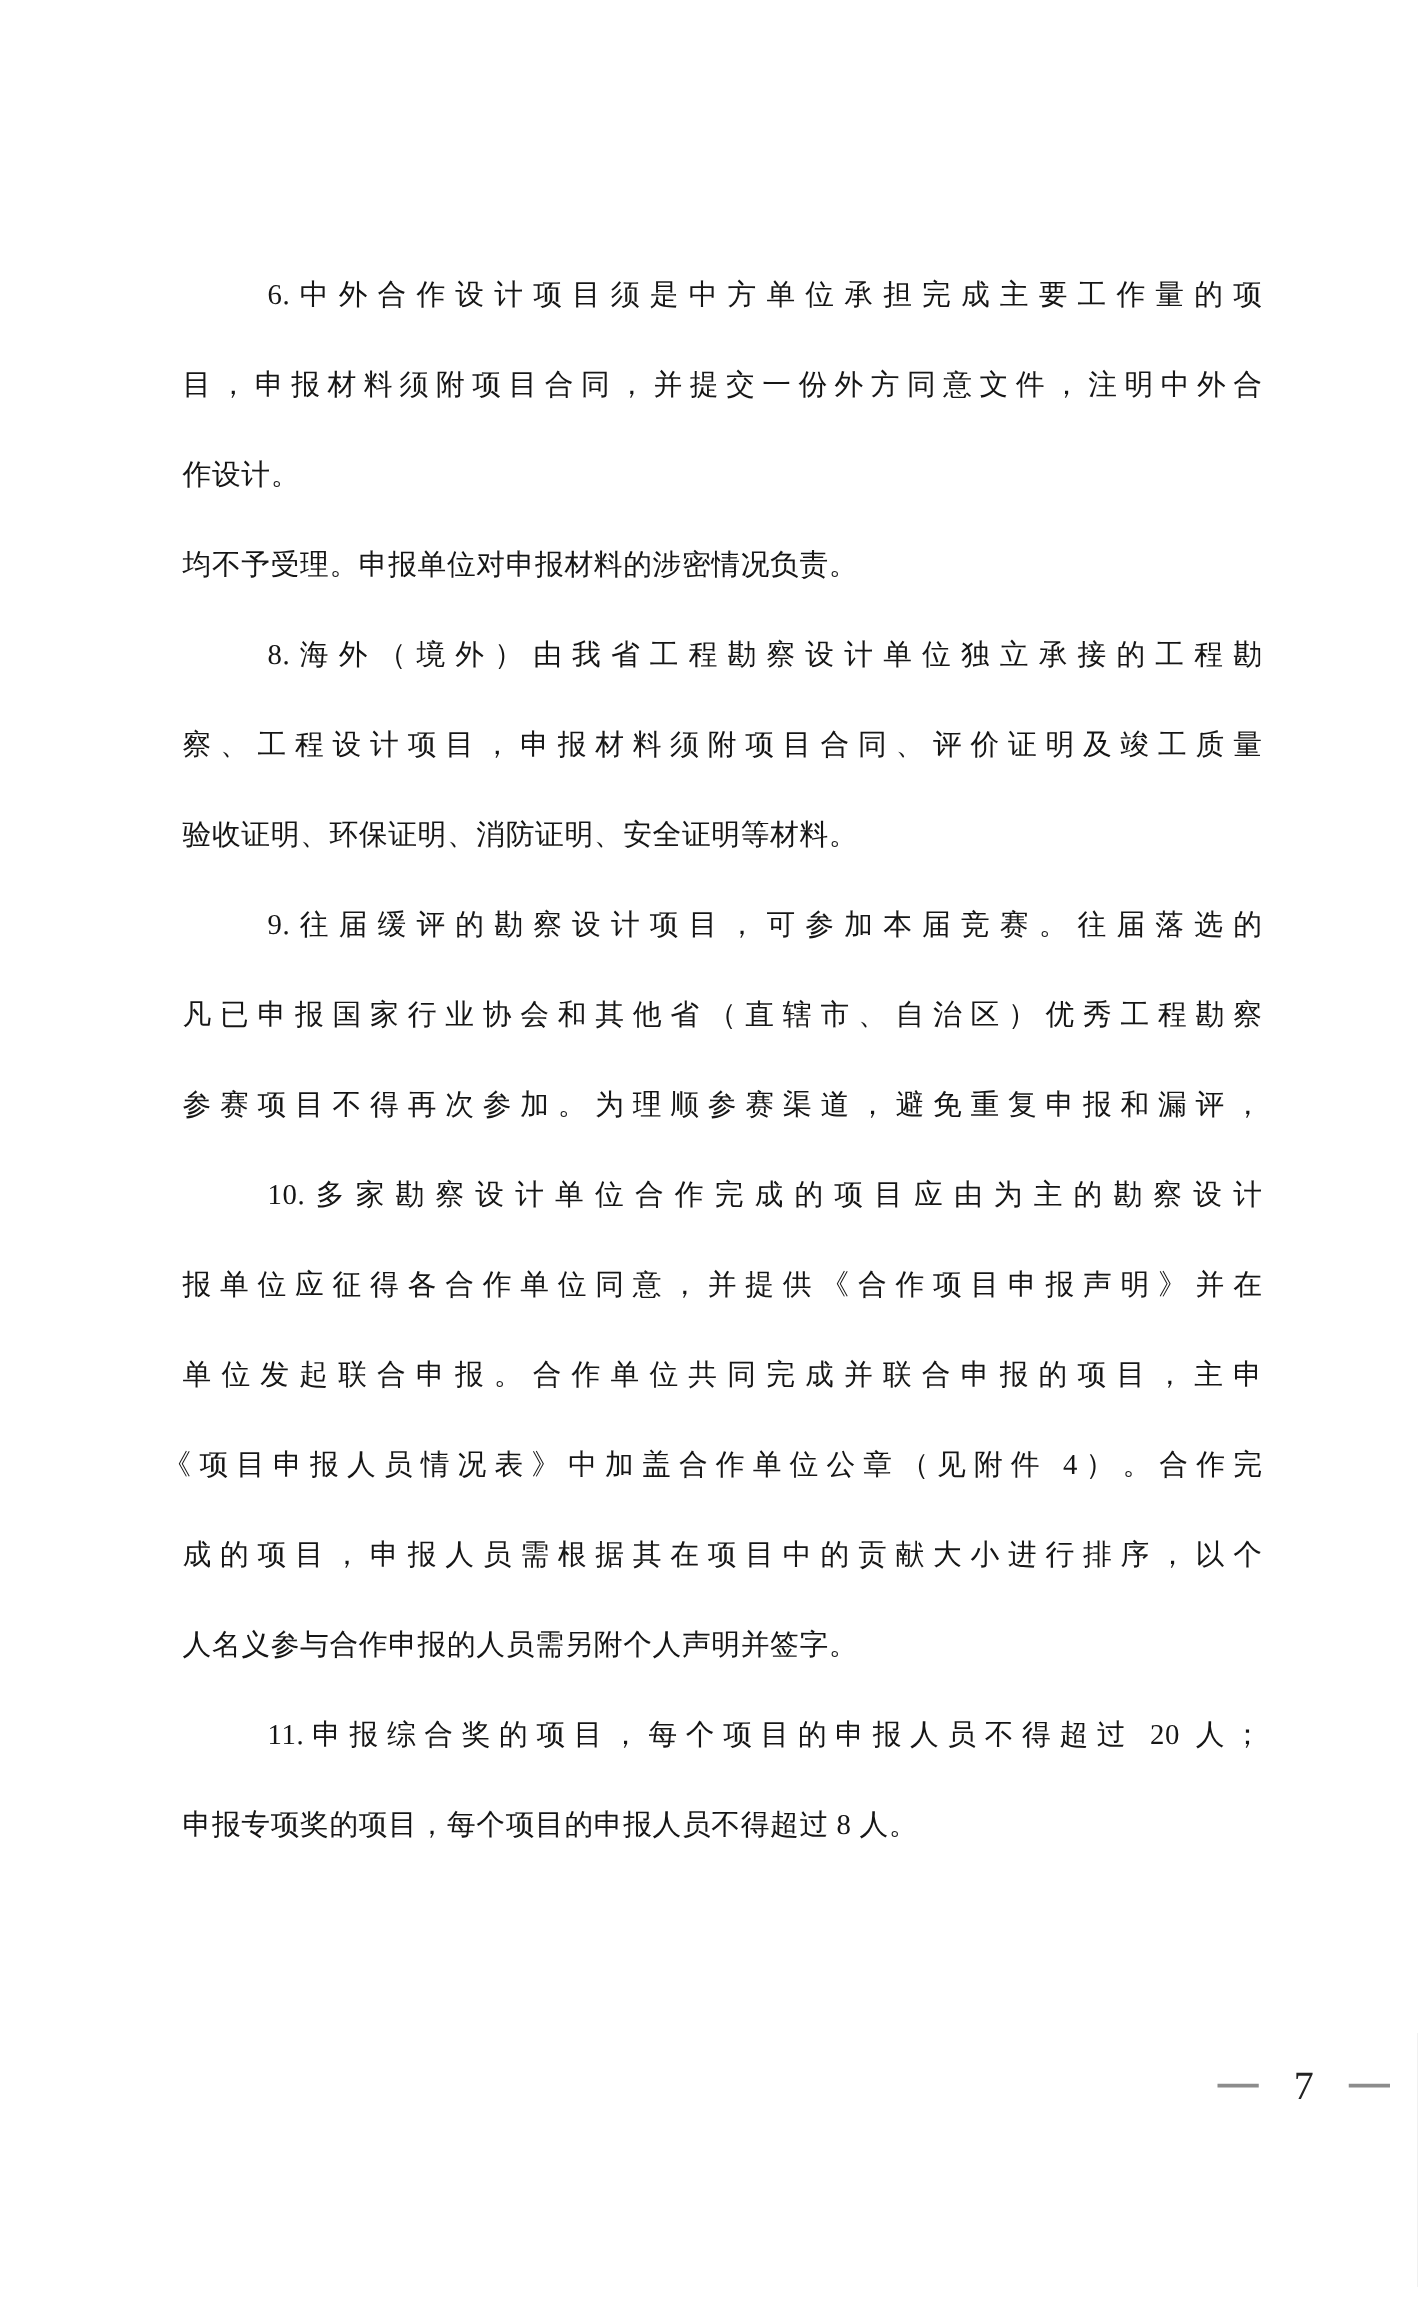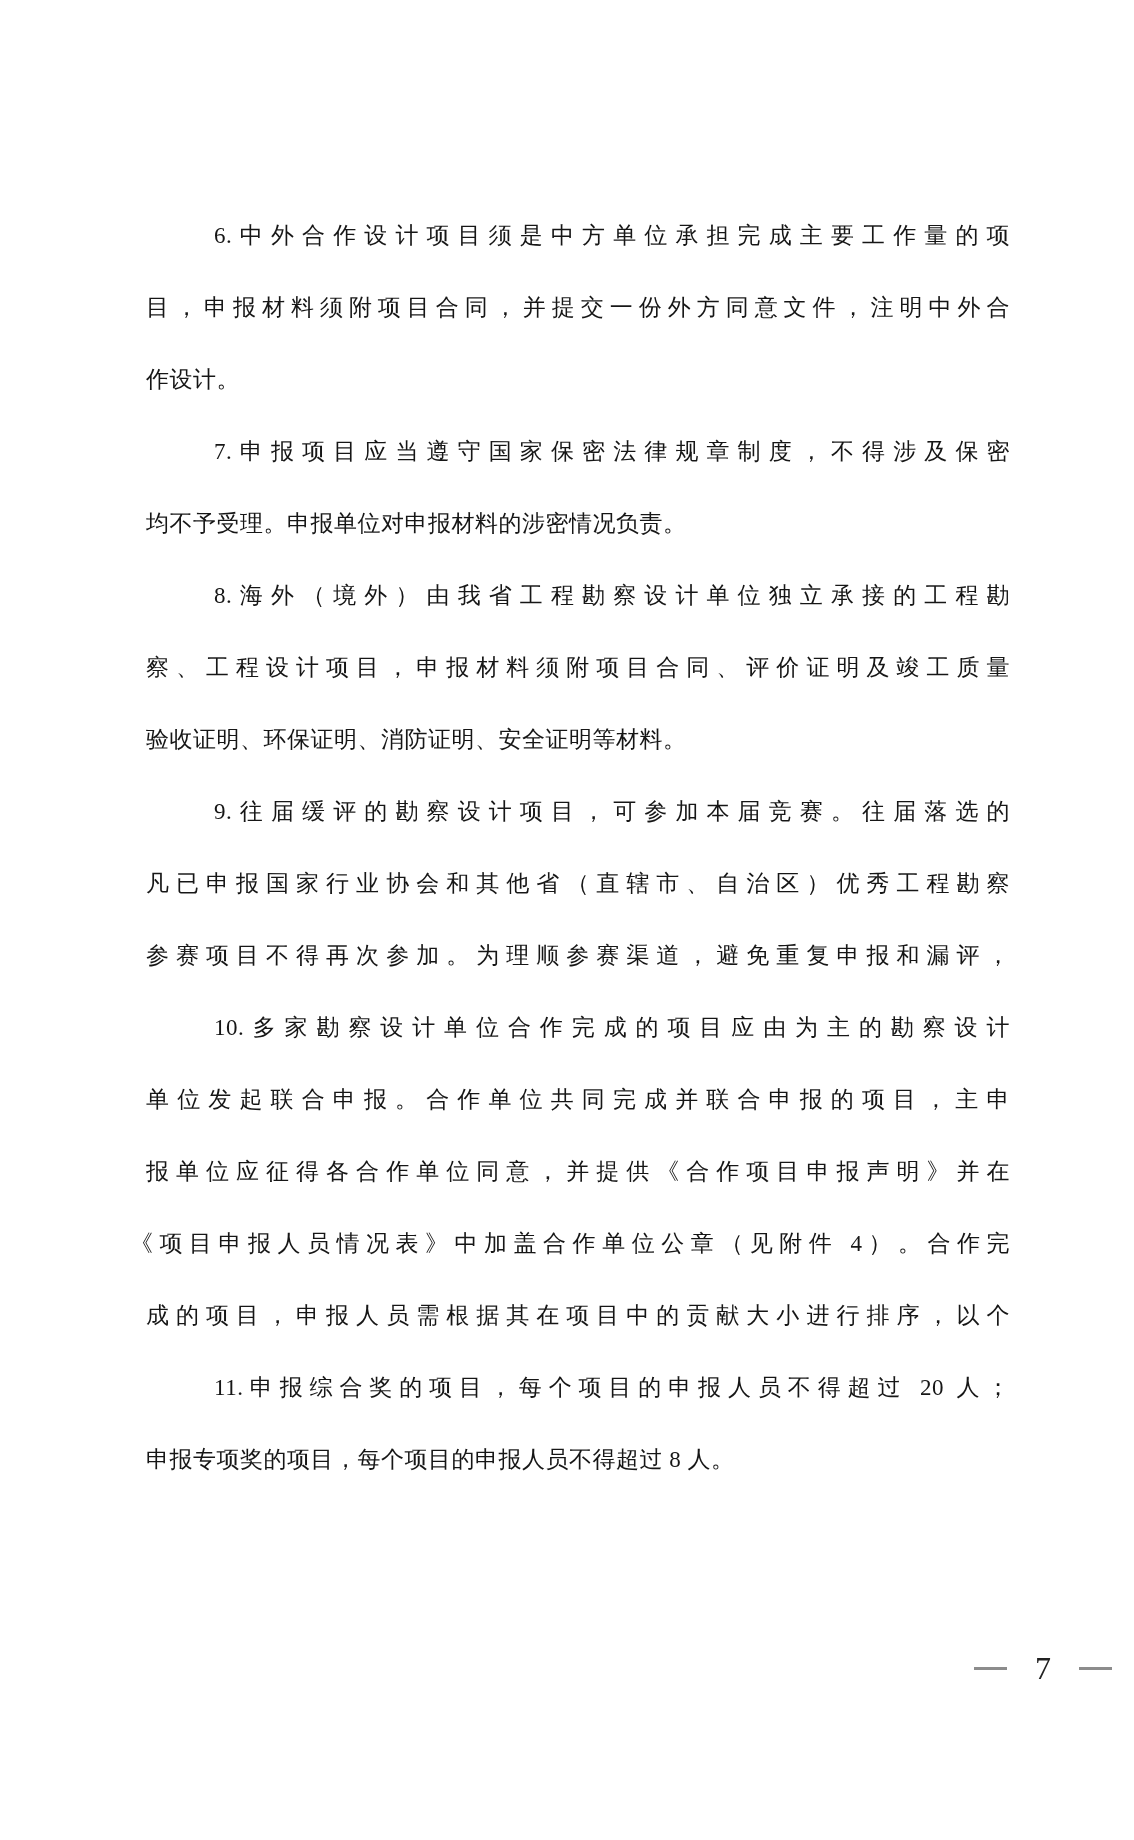--- a/index.html
+++ b/index.html
@@ -71,36 +71,36 @@
 </head>
 <body>
 
 <div class="page">
 
   <div class="content">
     <div class="line ind just">6.中外合作设计项目须是中方单位承担完成主要工作量的项</div>
     <div class="line just">目，申报材料须附项目合同，并提交一份外方同意文件，注明中外合</div>
     <div class="line">作设计。</div>
 
-    <div class="line ind just">7.申报项目应当遵守国家保密法律规章制度，不得涉及保密</div>
     <div class="line">均不予受理。申报单位对申报材料的涉密情况负责。</div>
 
     <div class="line ind just">8.海外（境外）由我省工程勘察设计单位独立承接的工程勘</div>
     <div class="line just">察、工程设计项目，申报材料须附项目合同、评价证明及竣工质量</div>
     <div class="line">验收证明、环保证明、消防证明、安全证明等材料。</div>
 
     <div class="line ind just">9.往届缓评的勘察设计项目，可参加本届竞赛。往届落选的</div>
     <div class="line just">凡已申报国家行业协会和其他省（直辖市、自治区）优秀工程勘察</div>
     <div class="line just">参赛项目不得再次参加。为理顺参赛渠道，避免重复申报和漏评，</div>
 
     <div class="line ind just">10.多家勘察设计单位合作完成的项目应由为主的勘察设计</div>
+    <div class="line just">报单位应征得各合作单位同意，并提供《合作项目申报声明》并在</div>
     <div class="line just">单位发起联合申报。合作单位共同完成并联合申报的项目，主申</div>
-    <div class="line just">报单位应征得各合作单位同意，并提供《合作项目申报声明》并在</div>
     <div class="line just hang">《项目申报人员情况表》中加盖合作单位公章（见附件 4）。合作完</div>
     <div class="line just">成的项目，申报人员需根据其在项目中的贡献大小进行排序，以个</div>
+    <div class="line">人名义参与合作申报的人员需另附个人声明并签字。</div>
 
     <div class="line ind just">11.申报综合奖的项目，每个项目的申报人员不得超过 20 人；</div>
     <div class="line">申报专项奖的项目，每个项目的申报人员不得超过 8 人。</div>
   </div>
 
   <div class="footer">
     <span class="fdash"></span>
     <span class="pagenum">7</span>
     <span class="fdash"></span>
   </div>

